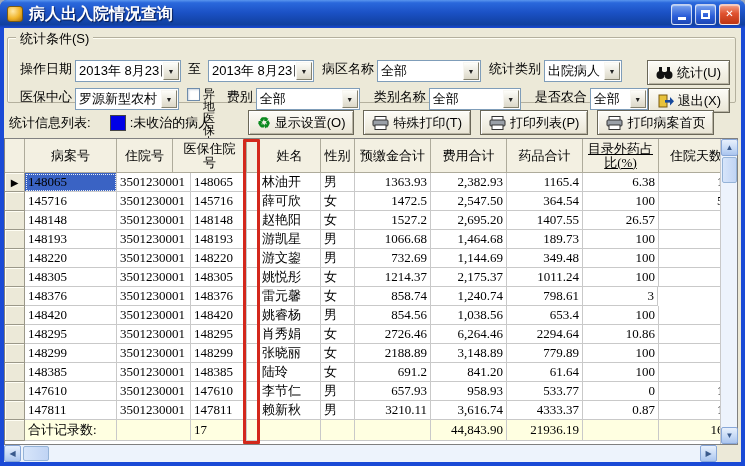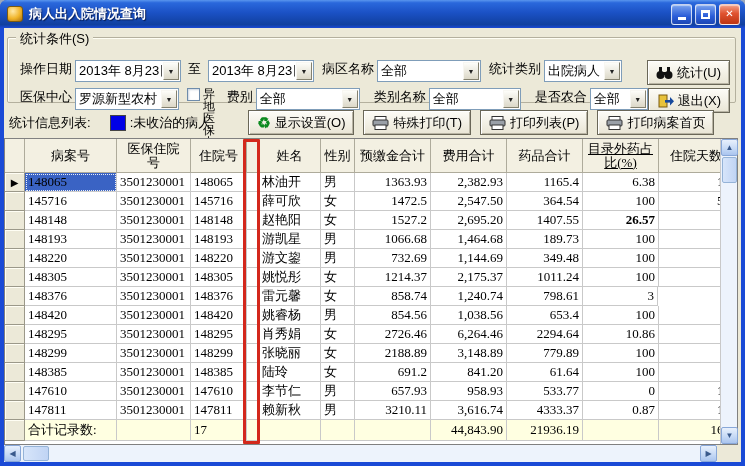--- a/index.html
+++ b/index.html
@@ -7,21 +7,21 @@
   .window{position:relative;width:745px;height:466px;background:#1a4ad6;
     border-radius:7px 7px 0 0;overflow:hidden;
     font-family:"Liberation Sans","DejaVu Sans",sans-serif;}
   
   .titlebar{position:absolute;left:0;top:0;right:0;height:28px;
     background:linear-gradient(180deg,#5a96ee 0%,#2a68dc 10%,#1b51c5 45%,#11409f 88%,#1a4ad6 100%);
     display:flex;align-items:center;padding:0 5px;}
   .app-icon{width:16px;height:16px;border-radius:3px;margin:0 2px;
     background:radial-gradient(circle at 35% 30%,#ffe9a8,#f0b429 55%,#a86f12);
     border:1px solid #7a5a10;flex:none;}
-  .title{color:#fff;font-weight:bold;font-size:13px;margin-left:4px;flex:1;
+  .title{color:#fff;font-weight:bold;font-size:16px;margin-left:4px;flex:1;
     text-shadow:1px 1px 1px rgba(0,0,20,.6);white-space:nowrap;}
   .winbtn{width:21px;height:21px;border-radius:3px;margin-left:3px;flex:none;
     border:1px solid rgba(255,255,255,.75);display:flex;align-items:center;justify-content:center;
     color:#fff;font-size:10px;font-weight:bold;line-height:1;cursor:default;
     box-shadow:inset 0 1px 1px rgba(255,255,255,.5);}
   .winbtn.min,.winbtn.max{background:linear-gradient(#7aa3ee,#2a5cd8 60%,#1c46b4);}
   .winbtn.close{background:linear-gradient(#f2a088,#e05330 45%,#bd3413);}
   .glyph-min{display:block;width:8px;height:3px;background:#fff;margin-top:9px;}
   .glyph-max{display:block;width:9px;height:9px;border:2px solid #fff;border-top-width:3px;}
   
@@ -214,25 +214,25 @@
       </div>
     </div>
 
     <div class="grid">
       <div class="cols" id="grid-cols">
           <div class="hrow">
             <div class="hcell" style="width: 20px;"></div>
             <div class="hcell" style="width: 92px;">
               <span class="wrap">病案号</span>
             </div>
+            <div class="hcell" style="width: 56px;">
+              <span class="wrap">住院号</span>
+            </div>
             <div class="hcell" style="width: 74px;">
               <span class="wrap" style="width: 56px;">医保住院号</span>
-            </div>
-            <div class="hcell" style="width: 56px;">
-              <span class="wrap">住院号</span>
             </div>
             <div class="hcell" style="width: 12px;">
               <span class="wrap"></span>
             </div>
             <div class="hcell" style="width: 62px;">
               <span class="wrap">姓名</span>
             </div>
             <div class="hcell" style="width: 34px;">
               <span class="wrap">性别</span>
             </div>
@@ -286,21 +286,21 @@
             <div class="rh" style="width: 20px;"></div>
             <div class="cell a-l" style="width: 92px;">148148</div>
             <div class="cell a-l" style="width: 74px;">3501230001</div>
             <div class="cell a-l" style="width: 56px;">148148</div>
             <div class="cell a-l" style="width: 12px;"></div>
             <div class="cell a-l" style="width: 62px;">赵艳阳</div>
             <div class="cell a-l" style="width: 34px;">女</div>
             <div class="cell a-r" style="width: 76px;">1527.2</div>
             <div class="cell a-r" style="width: 76px;">2,695.20</div>
             <div class="cell a-r" style="width: 76px;">1407.55</div>
-            <div class="cell a-r" style="width: 76px; font-weight: bold;">26.57</div>
+            <div class="cell a-r" style="width: 76px;">26.57</div>
             <div class="cell a-r" style="width: 75px;">8</div>
           </div>
           <div class="drow">
             <div class="rh" style="width: 20px;"></div>
             <div class="cell a-l" style="width: 92px;">148193</div>
             <div class="cell a-l" style="width: 74px;">3501230001</div>
             <div class="cell a-l" style="width: 56px;">148193</div>
             <div class="cell a-l" style="width: 12px;"></div>
             <div class="cell a-l" style="width: 62px;">游凯星</div>
             <div class="cell a-l" style="width: 34px;">男</div>

